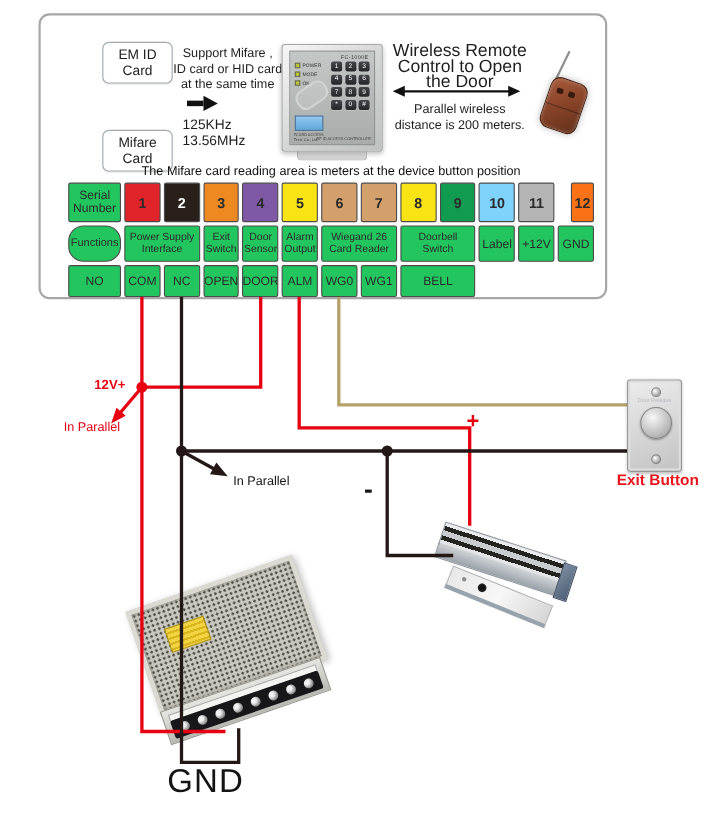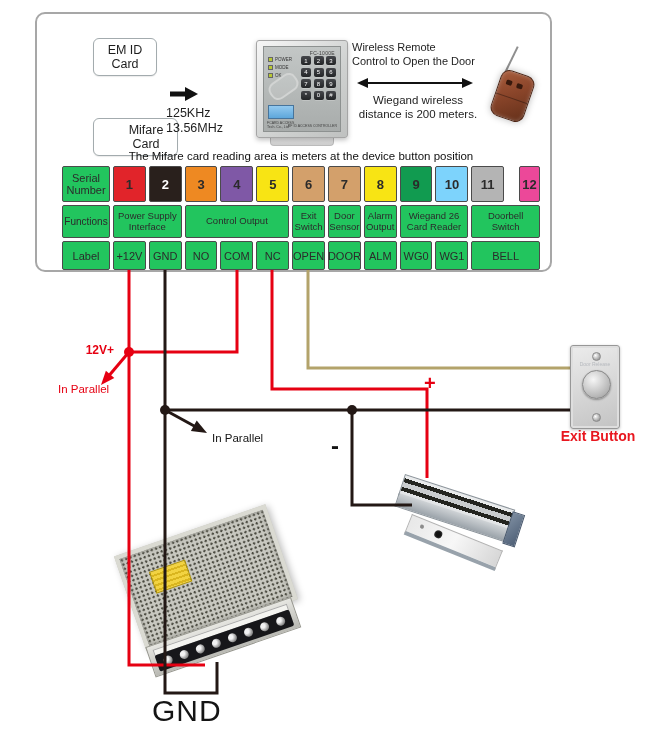--- a/index.html
+++ b/index.html
@@ -6,26 +6,26 @@
   .stage{position:relative;width:650px;height:747px;background:#ffffff;
          font-family:"Liberation Sans", sans-serif;color:#222;overflow:hidden;}
   
   .top-box{position:absolute;left:35px;top:12px;width:513px;height:256px;
            border:2px solid #a7a7a7;border-radius:10px;background:#fff;}
   .chip{position:absolute;background:#fff;border:1.5px solid #a3abae;border-radius:6px;
         display:flex;flex-direction:column;align-items:center;justify-content:center;
         font-size:12.5px;line-height:14px;color:#1e1e1e;box-shadow:0 1px 1px rgba(0,0,0,.08);}
   .chip-em{left:93px;top:38px;width:62px;height:36px;}
   .chip-hid{left:89px;top:84px;width:66px;height:30px;}
-  .chip-mifare{left:93px;top:118px;width:62px;height:36px;padding-left:21px;}
+  .chip-mifare{left:93px;top:118px;width:62px;height:36px;}
   .support-text{position:absolute;left:156px;top:42px;width:102px;text-align:center;
                 font-size:11.5px;line-height:14px;color:#1e1e1e;}
   .freq-text{position:absolute;left:166px;top:106px;font-size:12.5px;line-height:15px;color:#1e1e1e;}
-  .wireless-text{position:absolute;left:352px;top:40px;width:132px;
-                 font-size:11px;line-height:14px;color:#1e1e1e;}
+  .wireless-text{position:absolute;left:352px;top:40px;width:132px;text-align:center;
+                 font-size:16px;line-height:14px;color:#1e1e1e;}
   .wireless-text2{position:absolute;left:352px;top:93px;width:132px;text-align:center;
                   font-size:11.5px;line-height:14px;color:#1e1e1e;}
   
   .keypad{position:absolute;left:256px;top:40px;width:90px;height:96px;
           background:linear-gradient(135deg,#f6f6f6,#cfd1d0 60%,#bfc1c0);
           border:1px solid #a5a5a5;border-radius:3px;box-shadow:0 2px 5px rgba(0,0,0,.25);}
   .keypad-stand{position:absolute;left:270px;top:136px;width:62px;height:9px;
           background:linear-gradient(#efefef,#cfcfcf);border:1px solid #bbb;border-top:none;border-radius:0 0 4px 4px;}
   .keypad-panel{position:absolute;left:6px;top:5px;right:6px;bottom:5px;
           background:linear-gradient(#c3c7c6,#a8acab);border:1px solid #8d9190;}
@@ -57,21 +57,21 @@
   
   .caption{position:absolute;left:62px;top:150px;width:478px;text-align:center;
            font-size:11.5px;color:#101010;}
   .ctable{position:absolute;left:62px;top:166px;width:478px;display:grid;
           grid-template-columns:48px repeat(12,1fr);grid-template-rows:36px 33px 29px;gap:3px;}
   .cell{border:1.5px solid #4b4b4b;border-radius:2px;background:#22c55e;display:flex;
         flex-direction:column;align-items:center;justify-content:center;text-align:center;
         color:#2b2b2b;overflow:hidden;}
   .cell.rowhead{font-size:11px;line-height:12px;}
   .cell.lbl-head{font-size:11px;}
-  .cell.fn-head{font-size:10px;}
+  .cell.fn-head{font-size:10px;border-radius:14px;}
   .cell.sn{font-size:13px;font-weight:bold;}
   .cell.sn.lt{color:#ffffff;}
   .cell.fn{font-size:9.5px;line-height:10.5px;}
   .cell.lb{font-size:11px;}
   .sp2{grid-column:span 2;} .sp3{grid-column:span 3;}
   
   .wlabel{position:absolute;white-space:nowrap;}
   .lbl-12v{left:78px;top:343px;width:36px;text-align:right;color:#e60012;font-size:12px;font-weight:bold;}
   .lbl-par-red{left:58px;top:383px;color:#e60012;font-size:11.5px;}
   .lbl-par-blk{left:212px;top:432px;color:#141414;font-size:11.5px;}
@@ -192,20 +192,25 @@
 
   <div class="chip chip-em z3">
     <div>EM ID</div>
     <div>Card</div>
   </div>
   <div class="chip chip-mifare z3">
     <div>Mifare</div>
     <div>Card</div>
   </div>
 
+  <div class="support-text z3">
+    <div>Support Mifare ,</div>
+    <div>ID card or HID card</div>
+    <div>at the same time</div>
+  </div>
   <div class="freq-text z3">
     <div>125KHz</div>
     <div>13.56MHz</div>
   </div>
 
   <div class="keypad z3">
     <div class="keypad-panel">
       <div class="kp-model">FC-1000E</div>
       <div class="kp-leds">
         <div class="kp-led">
@@ -244,21 +249,21 @@
       <div class="kp-type">RF ID ACCESS CONTROLLER</div>
     </div>
   </div>
   <div class="keypad-stand z1"></div>
 
   <div class="wireless-text z3">
     <div>Wireless Remote</div>
     <div>Control to Open the Door</div>
   </div>
   <div class="wireless-text2 z3">
-    <div>Wiegand wireless</div>
+    <div>Parallel wireless</div>
     <div>distance is 200 meters.</div>
   </div>
 
   <div class="remote z3">
     <div class="remote-antenna"></div>
     <div class="remote-body">
       <div class="remote-btn b1"></div>
       <div class="remote-btn b2"></div>
     </div>
   </div>
@@ -275,29 +280,26 @@
     <div class="cell sn lt" style="background-color: rgb(41, 32, 28);">2</div>
     <div class="cell sn" style="background-color: rgb(238, 137, 34);">3</div>
     <div class="cell sn" style="background-color: rgb(127, 88, 166);">4</div>
     <div class="cell sn" style="background-color: rgb(248, 228, 20);">5</div>
     <div class="cell sn" style="background-color: rgb(211, 160, 107);">6</div>
     <div class="cell sn" style="background-color: rgb(211, 160, 107);">7</div>
     <div class="cell sn" style="background-color: rgb(248, 228, 20);">8</div>
     <div class="cell sn" style="background-color: rgb(17, 155, 80);">9</div>
     <div class="cell sn" style="background-color: #7dd3fc;">10</div>
     <div class="cell sn" style="background-color: rgb(180, 180, 180);">11</div>
-    <div class="cell sn" style="background-color: #ec4899; margin-left: 12px;">12</div>
+    <div class="cell sn" style="background-color: #f97316; margin-left: 12px;">12</div>
 
     <div class="cell fn-head">Functions</div>
     <div class="cell fn sp2">
       <div>Power Supply</div>
       <div>Interface</div>
-    </div>
-    <div class="cell fn sp3">
-      <div>Control Output</div>
     </div>
     <div class="cell fn">
       <div>Exit</div>
       <div>Switch</div>
     </div>
     <div class="cell fn">
       <div>Door</div>
       <div>Sensor</div>
     </div>
     <div class="cell fn">

